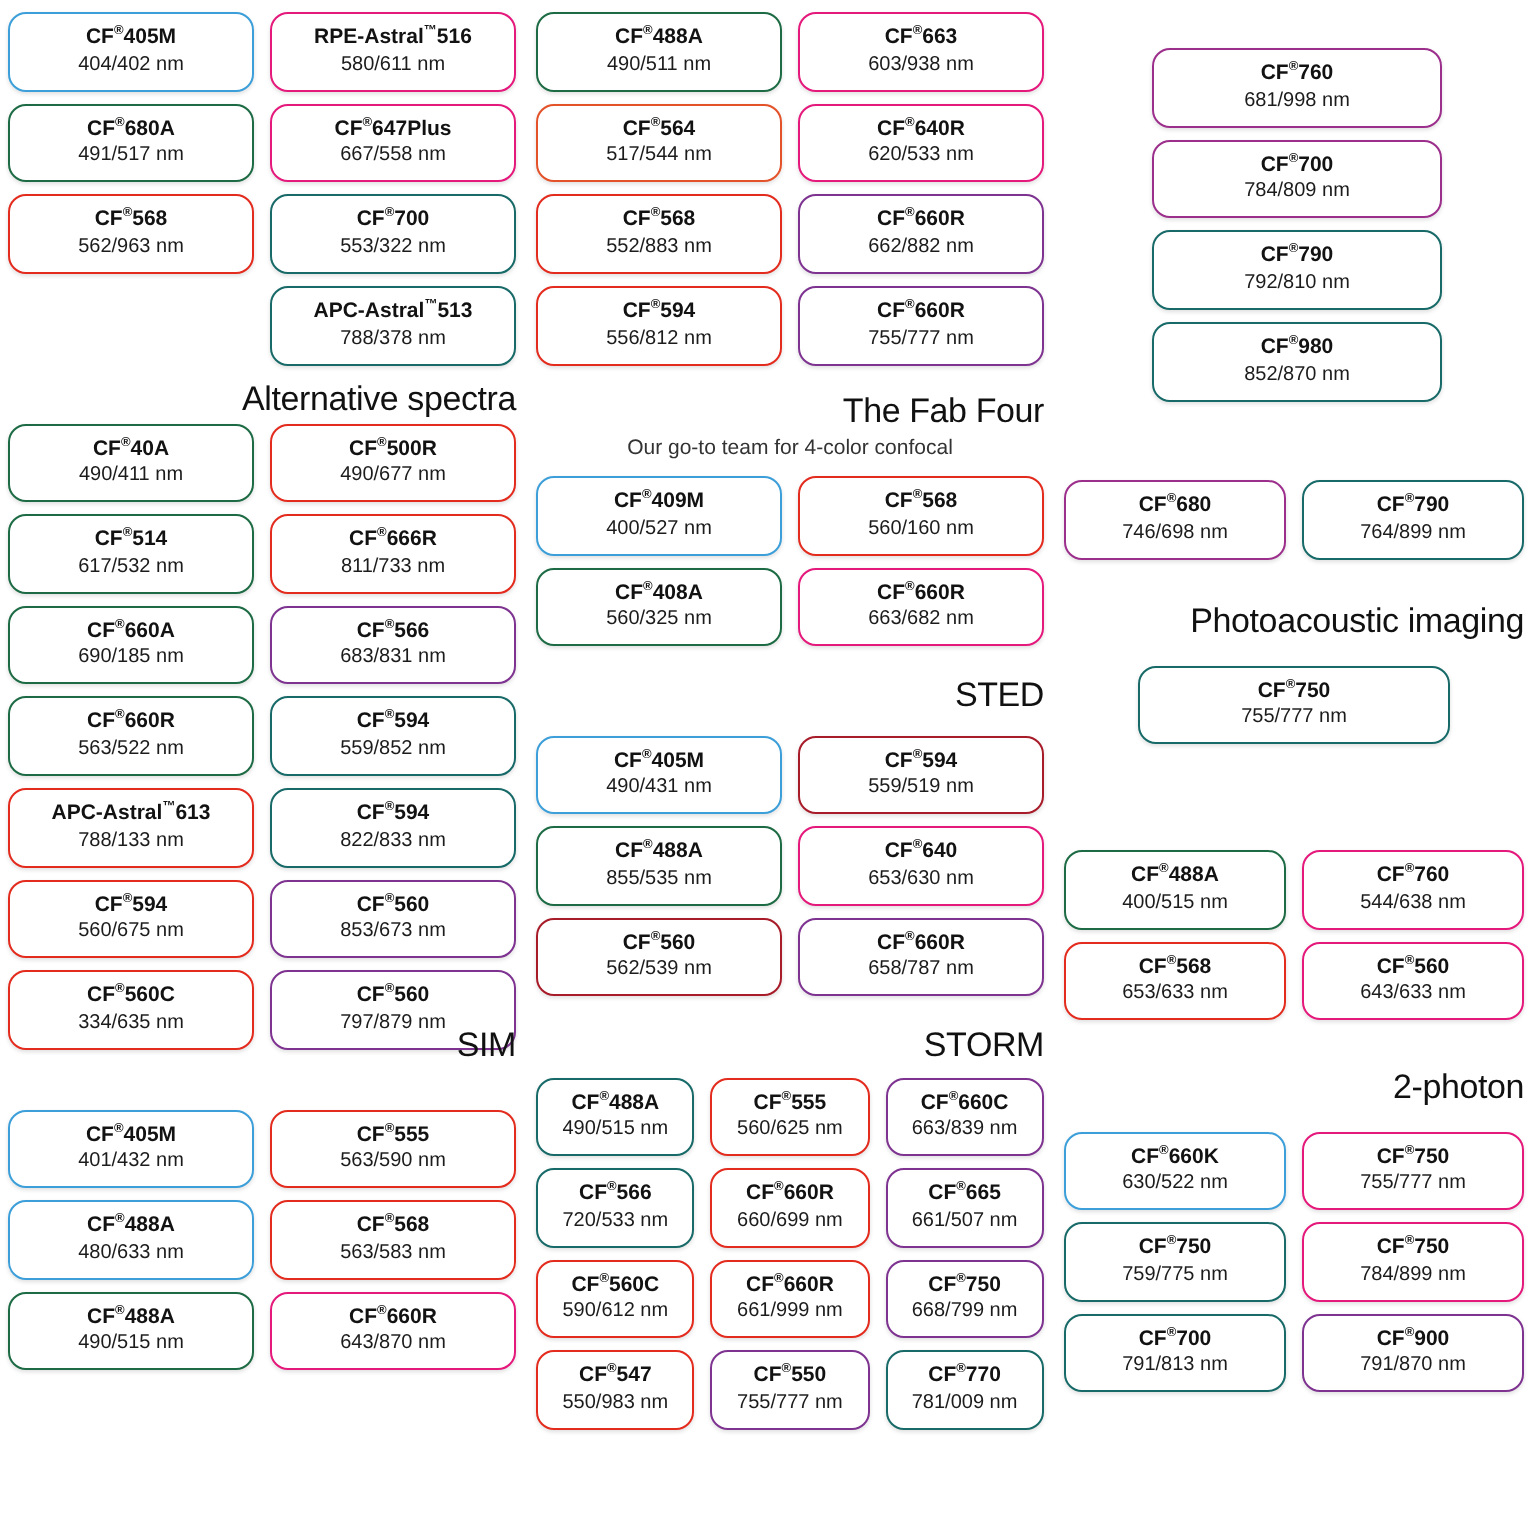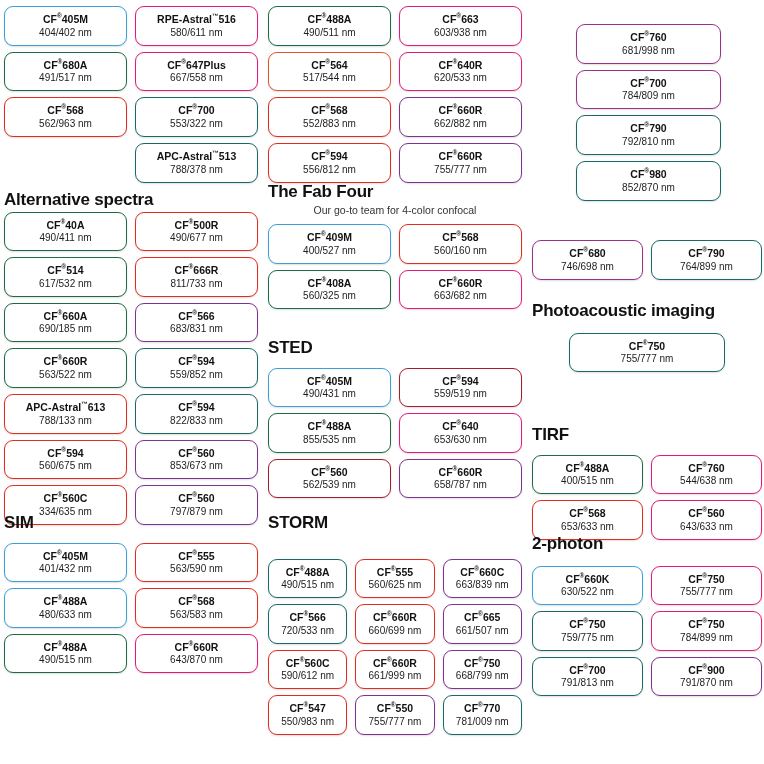--- a/index.html
+++ b/index.html
@@ -8,22 +8,22 @@
     background:#ffffff;
     font-family:"Liberation Sans", sans-serif;
     color:#1a1a1a;
     overflow:hidden;
     position:relative;
   }
   .canvas{position:relative;width:764px;height:764px;}
 
   
   .sec-title{
-    text-align:left;
-    font-weight:bold;
+    text-align:right;
+    font-weight:normal;
     font-size:17px;
     letter-spacing:-0.2px;
     color:#111;
     margin:0 0 2px 0;
     line-height:1.15;
   }
   .sec-sub{
     text-align:center;
     font-size:10.5px;
     color:#333;
@@ -232,21 +232,21 @@
           <div class="nm">CF<sup>®</sup>560C</div>
           <div class="wl">334/635 nm</div>
         </div>
         <div class="pill c-purple">
           <div class="nm">CF<sup>®</sup>560</div>
           <div class="wl">797/879 nm</div>
         </div>
       </div>
   </div>
 
-  <div class="blk w-mid" style="top:182px;">
+  <div class="blk w-mid" style="top:196px;">
     <div class="sec-title">The Fab Four</div>
     <div class="sec-sub">Our go-to team for 4-color confocal</div>
     <div class="grid cols2">
         <div class="pill c-blue">
           <div class="nm">CF<sup>®</sup>409M</div>
           <div class="wl">400/527 nm</div>
         </div>
         <div class="pill c-red">
           <div class="nm">CF<sup>®</sup>568</div>
           <div class="wl">560/160 nm</div>
@@ -286,21 +286,21 @@
           <div class="wl">562/539 nm</div>
         </div>
         <div class="pill c-purple">
           <div class="nm">CF<sup>®</sup>660R</div>
           <div class="wl">658/787 nm</div>
         </div>
       </div>
   </div>
 
   <div class="blk w-left" style="top:513px;">
-    <div class="sec-title" style="margin-bottom:10px;">SIM</div>
+    <div class="sec-title" style="margin-bottom:22px;">SIM</div>
     <div class="grid cols2">
         <div class="pill c-blue">
           <div class="nm">CF<sup>®</sup>405M</div>
           <div class="wl">401/432 nm</div>
         </div>
         <div class="pill c-red">
           <div class="nm">CF<sup>®</sup>555</div>
           <div class="wl">563/590 nm</div>
         </div>
         <div class="pill c-blue">
@@ -316,21 +316,21 @@
           <div class="wl">490/515 nm</div>
         </div>
         <div class="pill c-magenta">
           <div class="nm">CF<sup>®</sup>660R</div>
           <div class="wl">643/870 nm</div>
         </div>
       </div>
   </div>
 
   <div class="blk w-mid" style="top:513px;">
-    <div class="sec-title" style="margin-bottom:26px;">STORM</div>
+    <div class="sec-title" style="margin-bottom:6px;">STORM</div>
     <div class="grid cols3">
         <div class="pill c-teal">
           <div class="nm">CF<sup>®</sup>488A</div>
           <div class="wl">490/515 nm</div>
         </div>
         <div class="pill c-red">
           <div class="nm">CF<sup>®</sup>555</div>
           <div class="wl">560/625 nm</div>
         </div>
         <div class="pill c-purple">
@@ -393,21 +393,20 @@
     <div class="sec-title two-line" style="margin-bottom:12px;">Photoacoustic imaging</div>
     <div class="grid cols1" style="padding:0 37px;">
         <div class="pill c-teal">
           <div class="nm">CF<sup>®</sup>750</div>
           <div class="wl">755/777 nm</div>
         </div>
       </div>
   </div>
 
   <div class="blk w-right" style="top:425px;">
-    <div class="sec-title" style="margin-bottom:10px;">TIRF</div>
     <div class="grid cols2">
         <div class="pill c-green">
           <div class="nm">CF<sup>®</sup>488A</div>
           <div class="wl">400/515 nm</div>
         </div>
         <div class="pill c-magenta">
           <div class="nm">CF<sup>®</sup>760</div>
           <div class="wl">544/638 nm</div>
         </div>
         <div class="pill c-red">

